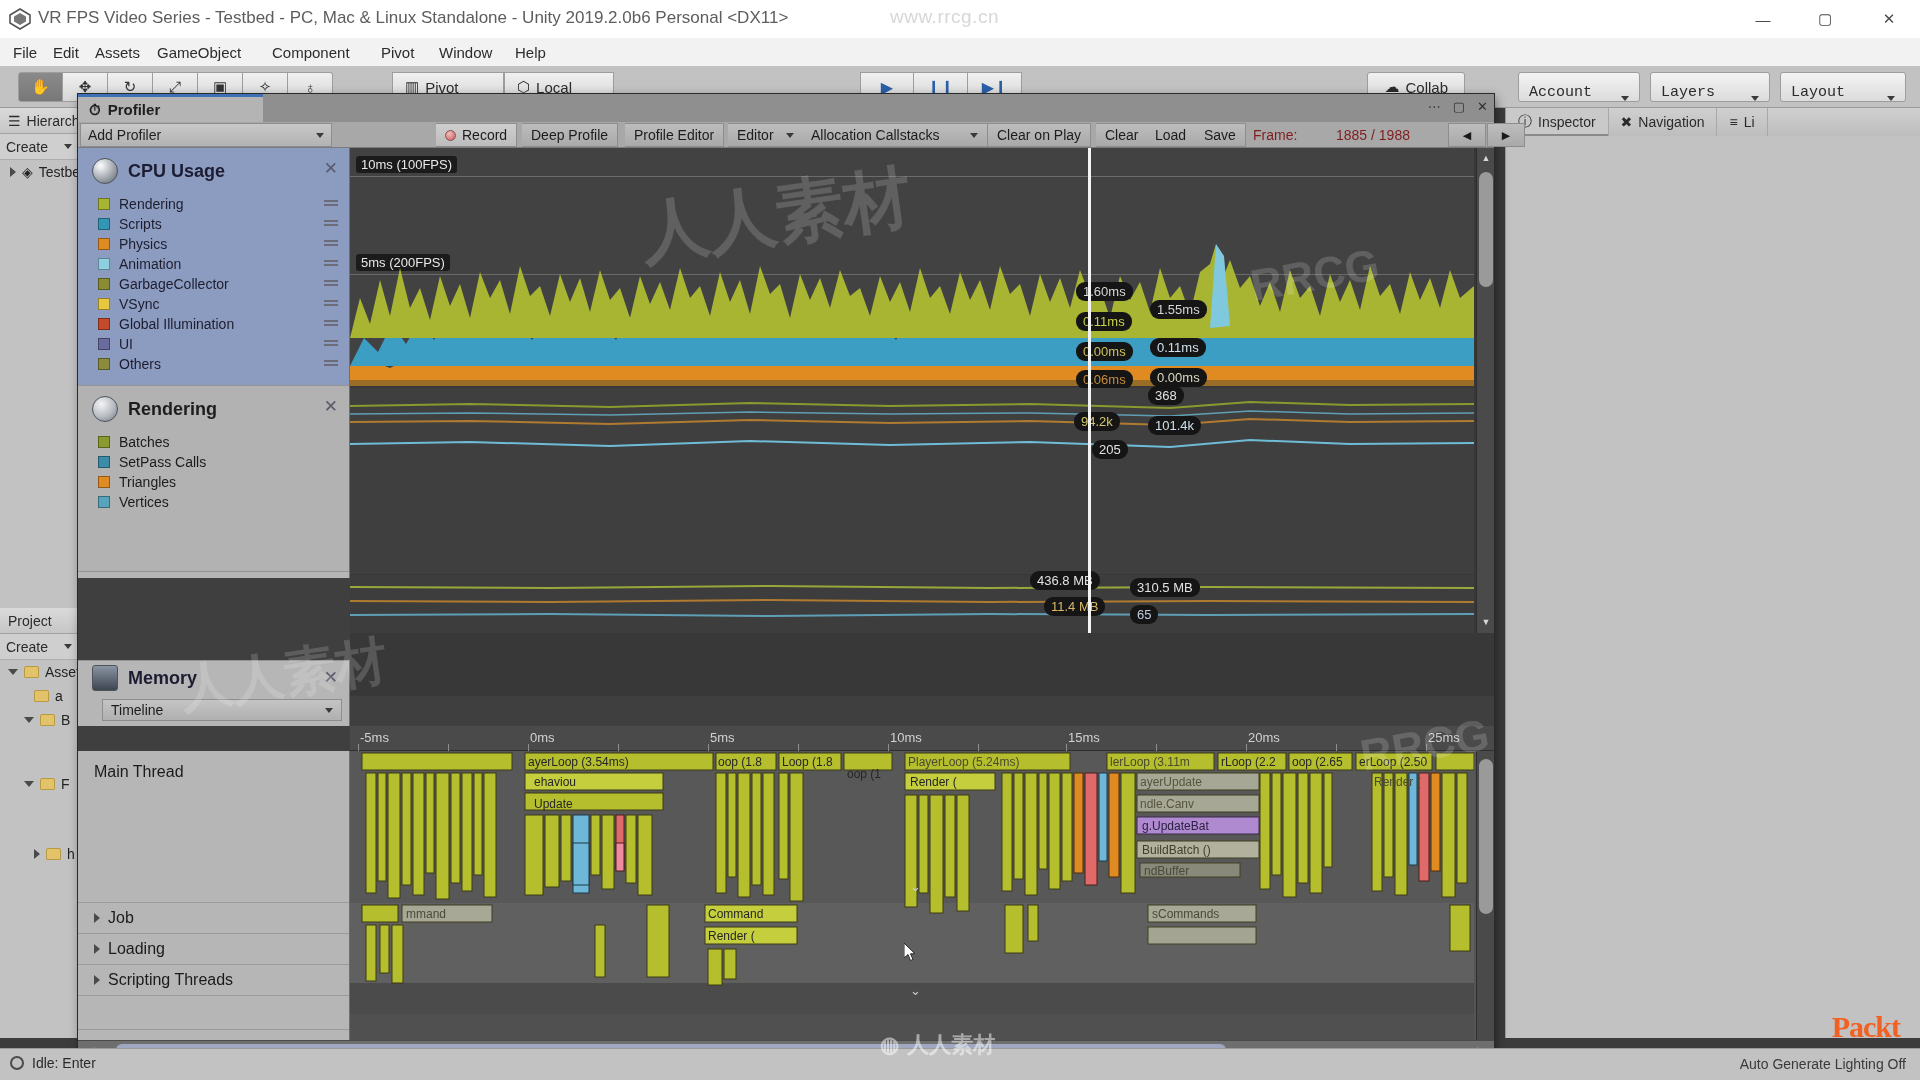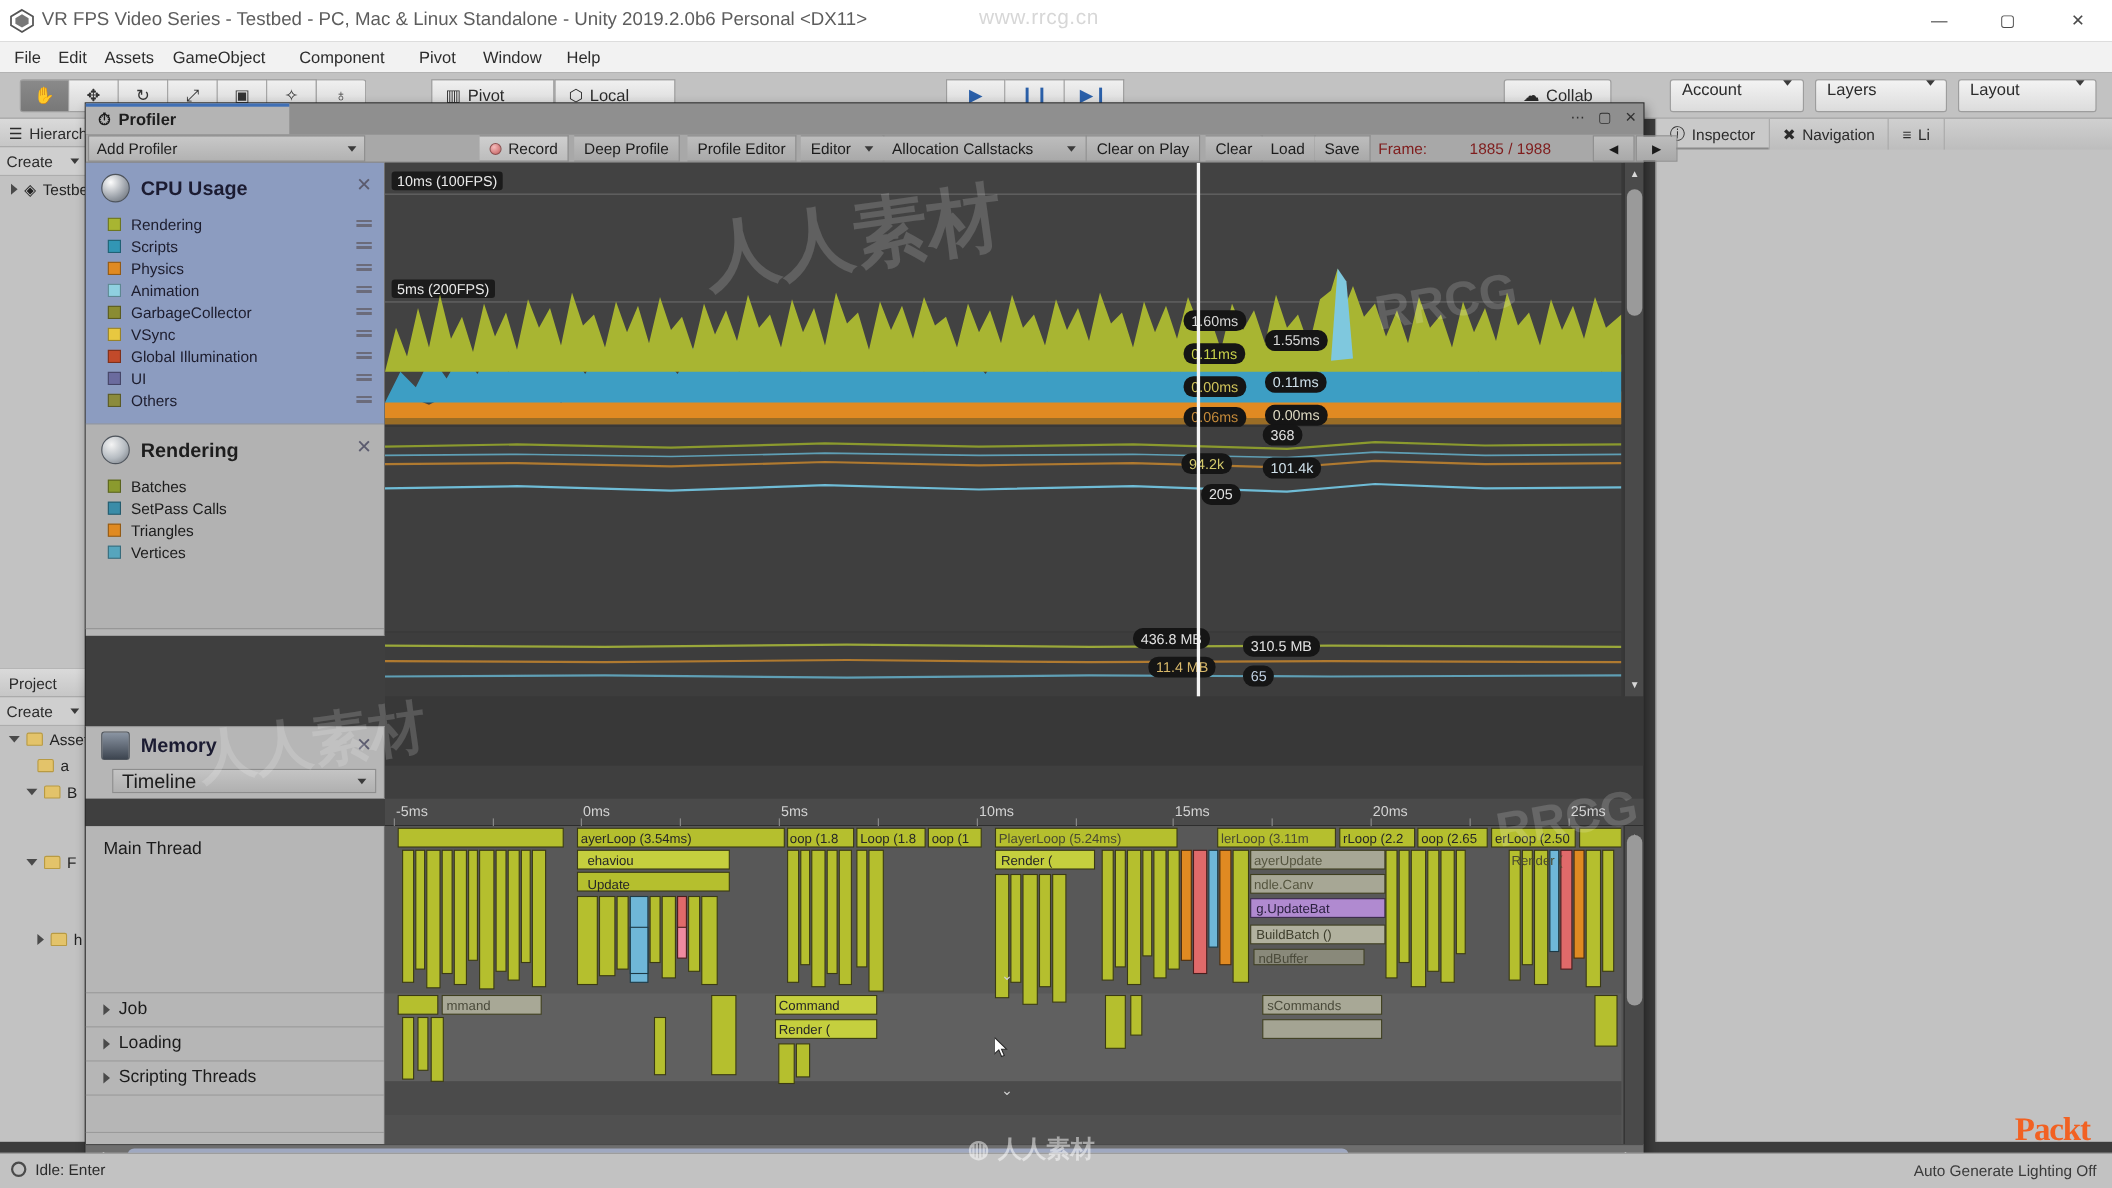--- a/index.html
+++ b/index.html
@@ -35,21 +35,21 @@
   .tb-btn.sel { background:linear-gradient(#8a8a8a,#787878); color:#fff; }
   .pivot-btn { position:absolute; top:6px; height:30px; background:linear-gradient(#f0f0f0,#d6d6d6); border:1px solid #9d9d9d;
                display:flex; align-items:center; gap:6px; padding:0 12px; color:#2b2b2b; font-size:15px; }
   .play-group { position:absolute; top:6px; left:860px; height:30px; display:flex; }
   .play-btn { width:54px; height:30px; background:linear-gradient(#f0f0f0,#d6d6d6); border:1px solid #9d9d9d; border-left:none;
               display:flex; align-items:center; justify-content:center; font-size:16px; color:#2a5fa8; }
   .play-btn:first-child { border-left:1px solid #9d9d9d; }
   .collab-btn { position:absolute; top:6px; right:455px; height:30px; padding:0 16px; background:linear-gradient(#f0f0f0,#d6d6d6);
                 border:1px solid #9d9d9d; border-radius:3px; display:flex; align-items:center; gap:6px; font-size:15px; color:#2b2b2b; }
   .drop-btn { position:absolute; top:6px; height:30px; background:linear-gradient(#f3f3f3,#dcdcdc); border:1px solid #9d9d9d;
-              border-radius:3px; display:flex; align-items:flex-start; justify-content:space-between; padding:0 10px; font-size:15px; color:#2b2b2b; }
+              border-radius:3px; display:flex; align-items:flex-end; justify-content:space-between; padding:0 10px; font-size:15px; color:#2b2b2b;font-family:Liberation Mono, monospace; }
   .caret { width:0;height:0;border-left:4px solid transparent;border-right:4px solid transparent;border-top:5px solid #3a3a3a; margin-left:10px;}
 
   
   .pane-hier { position:absolute; left:0; top:108px; width:345px; height:500px; background:#c2c2c2; }
   .pane-head { height:26px; background:linear-gradient(#dadada,#c6c6c6); border-bottom:1px solid #a2a2a2;
                display:flex; align-items:center; padding-left:8px; font-size:14px; color:#2b2b2b; }
   .pane-subbar { height:26px; background:#cfcfcf; border-bottom:1px solid #adadad; display:flex; align-items:center; padding-left:6px; gap:6px; font-size:14px; color:#2b2b2b;}
   .tree-row { height:24px; display:flex; align-items:center; gap:6px; padding-left:10px; font-size:14px; color:#232323; }
   .arrow-r { width:0;height:0;border-top:5px solid transparent;border-bottom:5px solid transparent;border-left:6px solid #4a4a4a; }
   .arrow-d { width:0;height:0;border-left:5px solid transparent;border-right:5px solid transparent;border-top:6px solid #4a4a4a; }
@@ -100,21 +100,21 @@
   .mod.rend .legend { color:#1c1c1c; }
   .swatch { width:12px; height:12px; border:1px solid rgba(0,0,0,.35); }
   .drag3 { position:absolute; right:11px; width:14px; height:8px;
            background: linear-gradient(#6b6b7a 0 2px, transparent 2px 4px, #6b6b7a 4px 6px, transparent 6px 8px); }
   .mod-icon { width:26px; height:26px; border-radius:50%; background:radial-gradient(circle at 32% 28%, #fdfdfd, #9aa0a8 60%, #5e646c);
               border:1px solid #4e545c; }
   .mod-icon.torus { background:radial-gradient(circle at 35% 30%, #f4f4f4, #b6bcc2 55%, #6e747c); }
   .mod-icon.mem { border-radius:3px; background:linear-gradient(#8b95a3,#3d4550); }
   .mem-block { position:absolute; left:0; top:566px; width:272px; height:66px; background:#b6b6b6; border-top:1px solid #949494; border-right:1px solid #6f6f6f;}
   .mem-drop { position:absolute; left:24px; top:38px; width:240px; height:22px; background:linear-gradient(#c4c4c4,#b0b0b0);
-              border:1px solid #8d8d8d; display:flex; align-items:center; justify-content:space-between; padding:0 8px; font-size:18px; color:#1c1c1c;}
+              border:1px solid #8d8d8d; display:flex; align-items:center; justify-content:space-between; padding:0 8px; font-size:14px; color:#1c1c1c;}
 
   
   .graphs { position:absolute; left:272px; top:54px; width:1144px; height:548px; background:#383838; overflow:hidden;}
   .g-cpu { position:absolute; left:0; top:0; width:1124px; height:238px; background:#424242; }
   .g-rend { position:absolute; left:0; top:240px; width:1124px; height:186px; background:#3f3f3f; }
   .g-mem { position:absolute; left:0; top:427px; width:1124px; height:58px; background:#3d3d3d; }
   .gridline { position:absolute; left:0; width:100%; height:1px; background:rgba(255,255,255,.22); }
   .glabel { position:absolute; font-size:13px; color:#e8e8e8; background:rgba(15,15,15,.75); padding:1px 5px; border-radius:3px; }
   .playhead { position:absolute; top:0; width:3px; height:485px; background:#f4f4f4; }
   .tip { position:absolute; font-size:13px; padding:2px 7px; border-radius:9px; background:#151515; white-space:nowrap; }
@@ -666,21 +666,21 @@
           <rect x="678" y="2" width="10" height="36" fill="#b5bf2e" stroke="#3a3a14"></rect>
           <rect x="798" y="2" width="108" height="17" fill="#b5b5a0" stroke="#3a3a14" opacity=".85"></rect>
           <rect x="798" y="24" width="108" height="17" fill="#b5b5a0" stroke="#3a3a14" opacity=".8"></rect>
           <rect x="1100" y="2" width="20" height="46" fill="#b5bf2e" stroke="#3a3a14"></rect>
         </g>
       </svg>
 
       <div class="tlabel" style="left:178px; top:4px">ayerLoop (3.54ms)</div>
       <div class="tlabel" style="left:368px; top:4px">oop (1.8</div>
       <div class="tlabel" style="left:432px; top:4px">Loop (1.8</div>
-      <div class="tlabel" style="left:497px; top:4px">oop (1</div>
+      <div class="tlabel" style="left:497px; top:16px">oop (1</div>
       <div class="tlabel" style="left:558px; top:4px; color:#4a4a30">PlayerLoop (5.24ms)</div>
       <div class="tlabel" style="left:760px; top:4px; color:#4a4a30">lerLoop (3.11m</div>
       <div class="tlabel" style="left:871px; top:4px">rLoop (2.2</div>
       <div class="tlabel" style="left:942px; top:4px">oop (2.65</div>
       <div class="tlabel" style="left:1009px; top:4px">erLoop (2.50</div>
 
       <div class="tlabel" style="left:184px; top:24px">ehaviou</div>
       <div class="tlabel" style="left:184px; top:46px">Update</div>
       <div class="tlabel" style="left:560px; top:24px">Render (</div>
       <div class="tlabel" style="left:790px; top:24px; color:#55553f">ayerUpdate</div>

